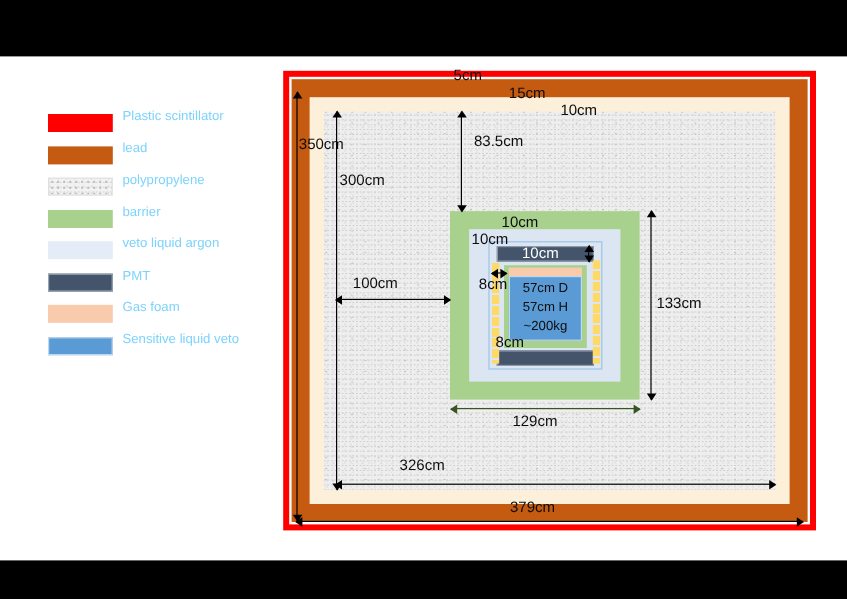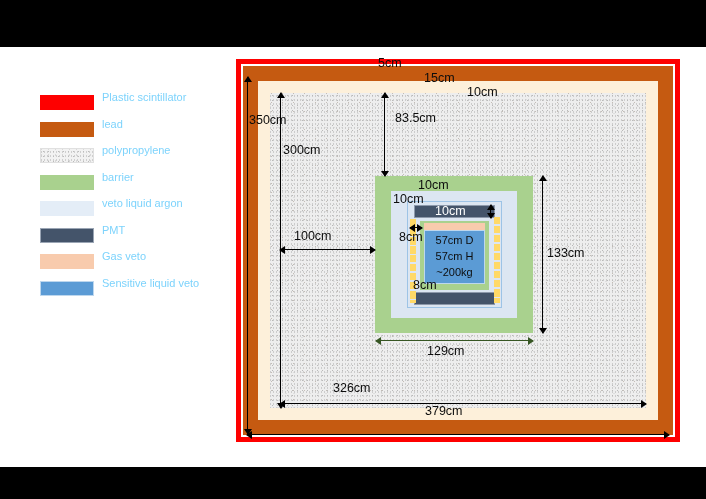--- a/index.html
+++ b/index.html
@@ -100,21 +100,21 @@
     <div class="lrow">
       <span class="sw sw-veto"></span>
       <span class="ltxt">veto liquid argon</span>
     </div>
     <div class="lrow">
       <span class="sw sw-pmt"></span>
       <span class="ltxt">PMT</span>
     </div>
     <div class="lrow">
       <span class="sw" style="background:#f8cbad"></span>
-      <span class="ltxt">Gas veto</span>
+      <span class="ltxt">Gas foam</span>
     </div>
     <div class="lrow">
       <span class="sw sw-blue"></span>
       <span class="ltxt">Sensitive liquid veto</span>
     </div>
   </div>
 
   <div id="fig">
     <div class="lay" id="scint"></div>
     <div class="lay" id="whiteline"></div>
@@ -156,21 +156,21 @@
     <div class="varr" style="left:306px;top:117px;height:157px"></div>
     <div class="dl" style="left:311px;top:187px">133cm</div>
 
     <div class="harr g" style="left:140px;top:281px;width:157px"></div>
     <div class="dl" style="left:191px;top:285px">129cm</div>
 
     <div class="harr" style="left:44px;top:344px;width:366px"></div>
     <div class="dl" style="left:97px;top:322px">326cm</div>
 
     <div class="harr" style="left:11px;top:375px;width:422px"></div>
-    <div class="dl" style="left:189px;top:345px">379cm</div>
+    <div class="dl" style="left:189px;top:357px">379cm</div>
 
     <div class="dl" style="left:182px;top:119px">10cm</div>
     <div class="dl" style="left:157px;top:133px">10cm</div>
     <div class="dl" style="left:199px;top:145px;color:#fff">10cm</div>
     <div class="varr" style="left:254px;top:146px;height:13px"></div>
 
     <div class="harr" style="left:174px;top:168px;width:12px"></div>
     <div class="dl" style="left:163px;top:171px">8cm</div>
     <div class="dl" style="left:177px;top:219px">8cm</div>
   </div>

